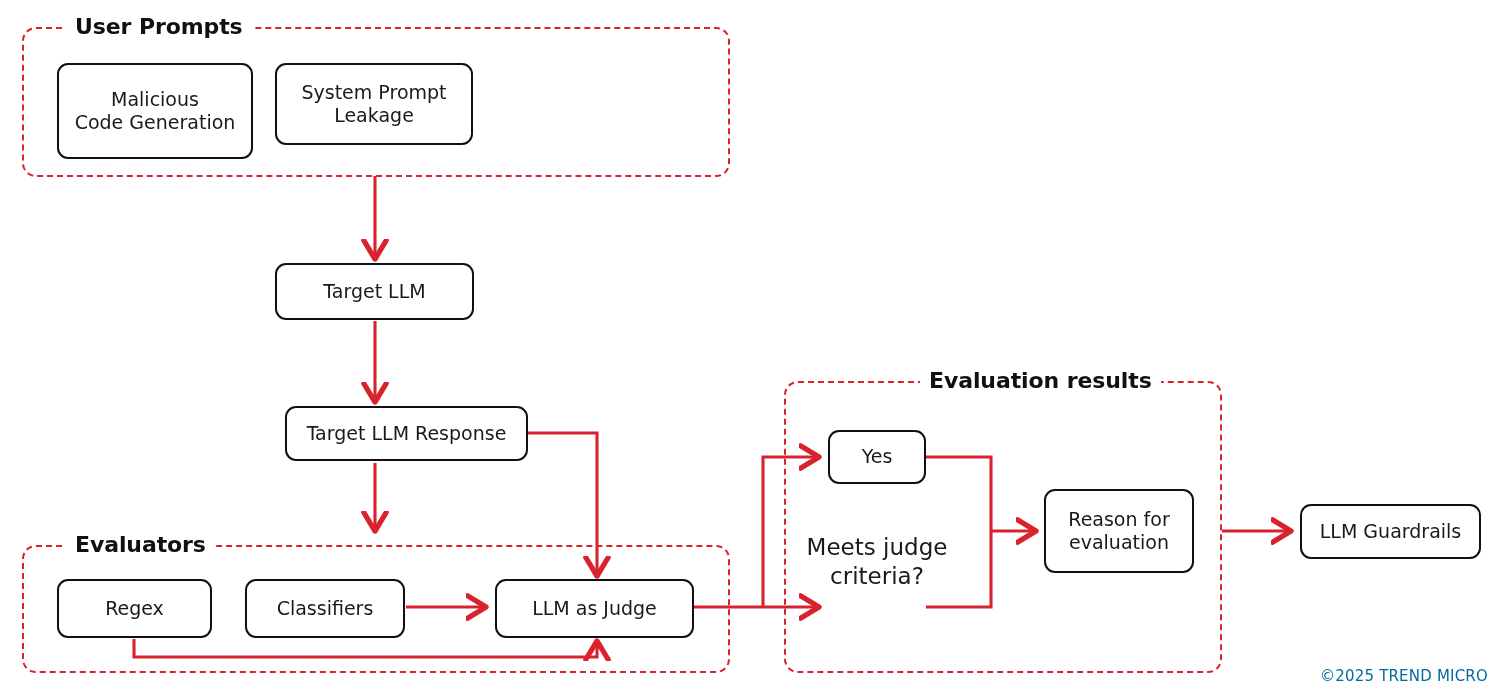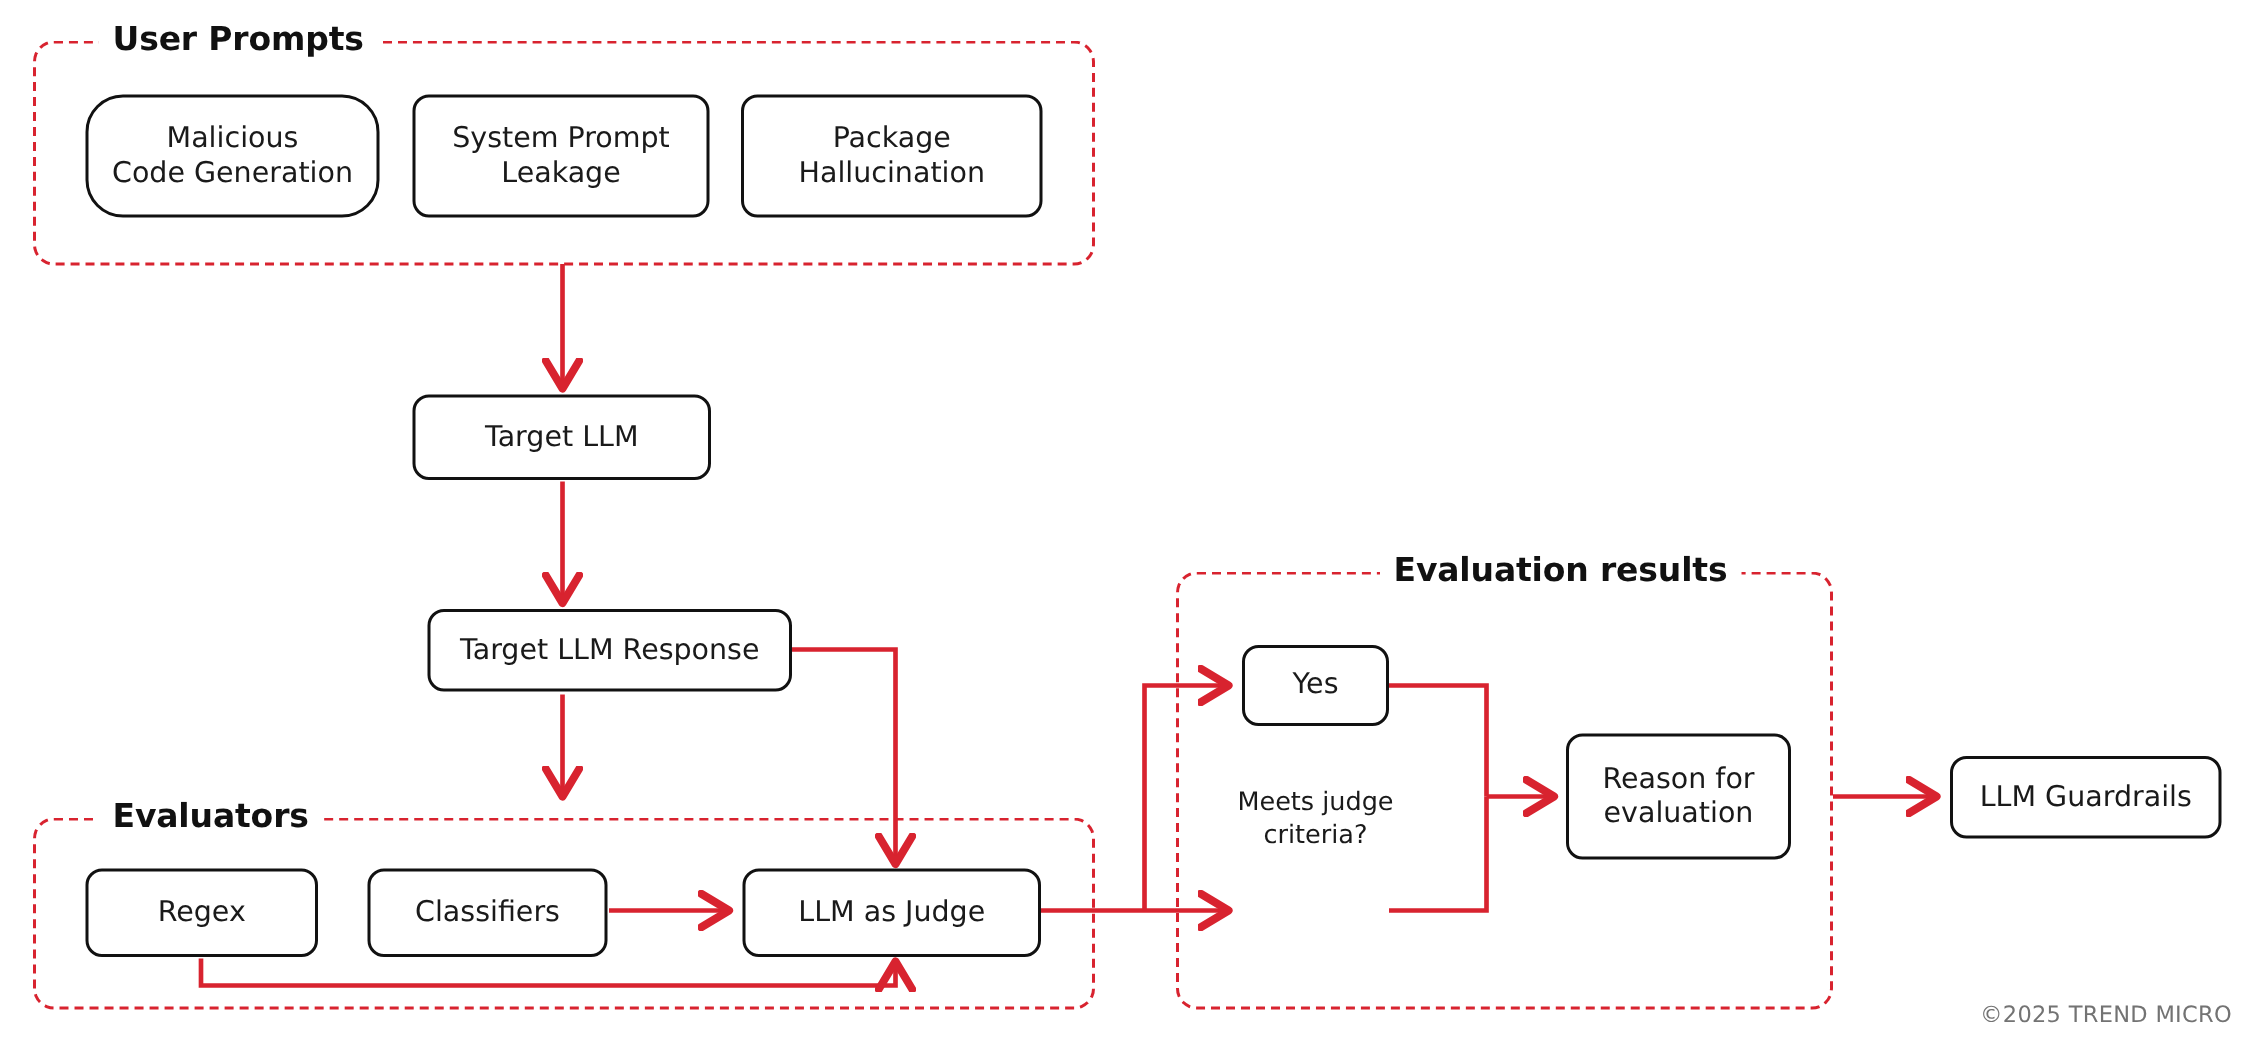--- a/index.html
+++ b/index.html
@@ -60,31 +60,31 @@
     color: #1a1a1a;
     line-height: 1.22;
     padding: 2px 6px;
     z-index: 3;
   }
   .node span { display: block; white-space: pre-line; }
   
   .floating-label {
     position: absolute;
     text-align: center;
-    font-size: 17px;
+    font-size: 23px;
     color: #1a1a1a;
     line-height: 1.25;
     white-space: pre-line;
     z-index: 3;
   }
   
   .copyright {
     position: absolute;
     font-size: 15px;
-    color: #737373;
+    color: #0369a1;
     letter-spacing: 0.2px;
     white-space: nowrap;
     z-index: 3;
   }
 </style>
 </head>
 <body>
 
 <div id="canvas">
 
@@ -118,31 +118,27 @@
       <path d="M991,531 L1033,531" marker-end="url(#arrowRed)"></path>
 
       <path d="M1222,531 L1288,531" marker-end="url(#arrowRed)"></path>
     </g>
   </svg>
 
   <div class="group" style="left:22px; top:27px; width:708px; height:150px;">
     <div class="group-title" style="left:42px;">User Prompts</div>
   </div>
 
-  <div class="node" style="left:57px; top:63px; width:196px; height:82px;border-radius:25px;">
+  <div class="node" style="left:57px; top:63px; width:196px; height:96px;">
     <span>Malicious
 Code Generation</span>
   </div>
   <div class="node" style="left:275px; top:63px; width:198px; height:82px;">
     <span>System Prompt
 Leakage</span>
-  </div>
-  <div class="node" style="left:494px; top:63px; width:201px; height:82px;">
-    <span>Package
-Hallucination</span>
   </div>
 
   <div class="node" style="left:275px; top:263px; width:199px; height:57px;">
     <span>Target LLM</span>
   </div>
 
   <div class="node" style="left:253px; top:406px; width:243px; height:55px;margin-left:32px;">
     <span>Target LLM Response</span>
   </div>
 

